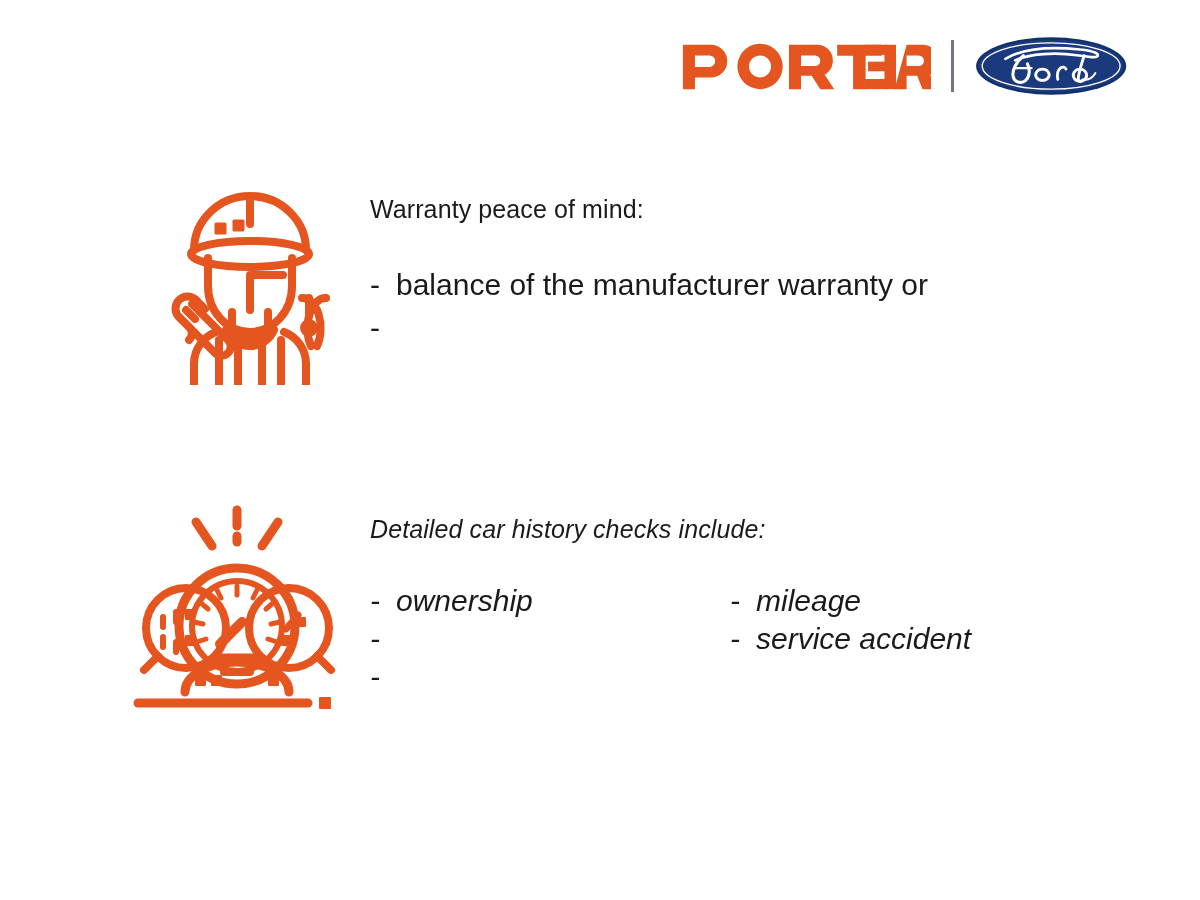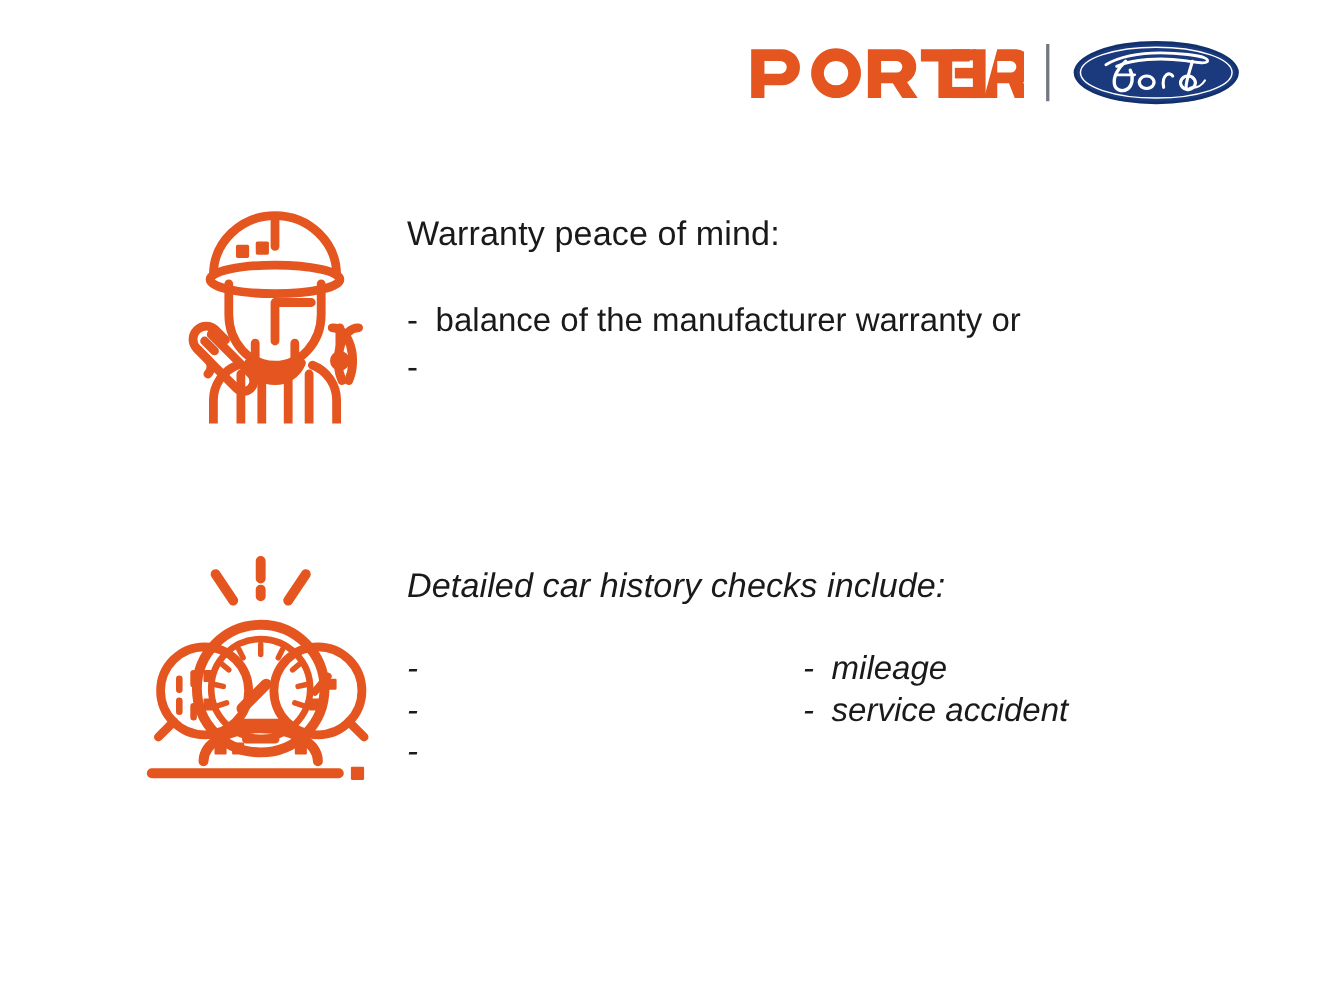--- a/index.html
+++ b/index.html
@@ -68,21 +68,21 @@
 
   #block-warranty .block-icon { width: 200px; height: 205px; margin-right: 20px; }
   #block-history  .block-icon { width: 215px; height: 210px; margin-right: 25px; }
 
   .block-body {
     flex: 1 1 auto;
     padding-top: 14px;
   }
 
   .block-heading {
-    font-size: 31px;
+    font-size: 25px;
     font-weight: 400;
     color: #1a1a1a;
     letter-spacing: .1px;
     line-height: 1.2;
     white-space: nowrap;
   }
 
   
   .bullet-list {
     list-style: none;
@@ -286,20 +286,21 @@
       </g>
     </svg>
 
     <div class="block-body">
       <h2 class="block-heading">Detailed car history checks include:</h2>
 
       <ul class="bullet-list" id="history-list">
         <li class="bullet-row two-col">
           <span class="col-a">
             <span class="bullet-dash">-</span>
+            <span class="bullet-text">ownership</span>
           </span>
           <span class="col-b">
             <span class="bullet-dash">-</span>
             <span class="bullet-text">mileage</span>
           </span>
         </li>
 
         <li class="bullet-row two-col">
           <span class="col-a">
             <span class="bullet-dash">-</span>

